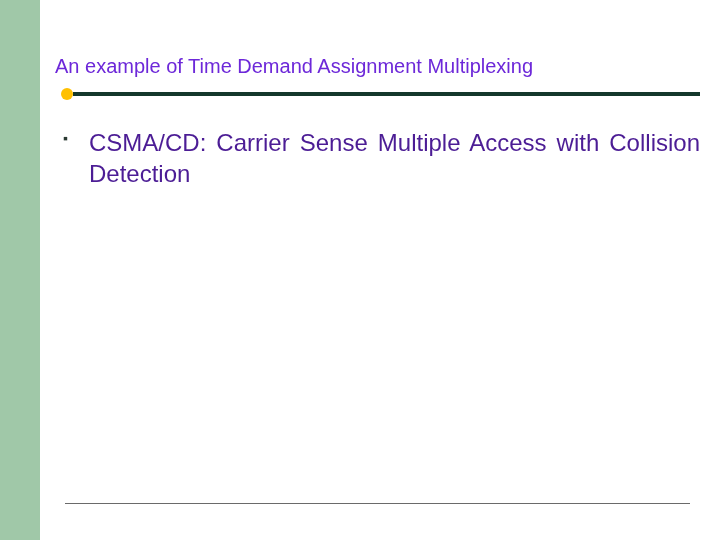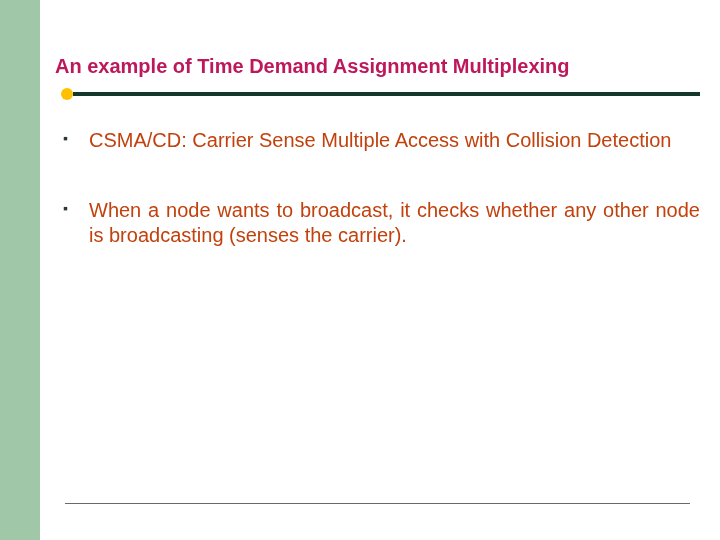--- a/index.html
+++ b/index.html
@@ -19,23 +19,23 @@
     background: #a0c8a8;
   }
   .content {
     position: absolute;
     left: 55px;
     top: 0;
     right: 20px;
     padding-top: 55px;
   }
   .slide-title {
-    color: #be185d;
+    color: #6d28d9;
     font-size: 20px;
-    font-weight: bold;
+    font-weight: normal;
     padding-right: 10px;
   }
   .title-rule-wrap {
     position: relative;
     height: 18px;
     margin-top: 8px;
   }
   .title-rule {
     position: absolute;
     left: 18px;
@@ -53,22 +53,22 @@
     background: #ffc000;
   }
   ul.bullets {
     list-style: none;
     margin-top: 24px;
   }
   ul.bullets > li {
     position: relative;
     padding-left: 34px;
     margin-bottom: 44px;
-    font-size: 20px;
-    color: #c2410c;
+    font-size: 24px;
+    color: #4c1d95;
     text-align: justify;
     line-height: 1.28;
   }
   ul.bullets > li::before {
     content: "\25AA";
     position: absolute;
     left: 8px;
     top: 2px;
     font-size: 14px;
     color: #2a3a32;
@@ -88,17 +88,16 @@
 
 <div class="content">
   <div class="slide-title">An example of Time Demand Assignment Multiplexing</div>
   <div class="title-rule-wrap">
     <span class="title-dot"></span>
     <div class="title-rule"></div>
   </div>
 
   <ul class="bullets">
     <li>CSMA/CD: Carrier Sense Multiple Access with Collision Detection</li>
-    <li>When a node wants to broadcast, it checks whether any other node is broadcasting (senses the carrier).</li>
   </ul>
 </div>
 
 <div class="bottom-rule"></div>
 
 </body></html>

